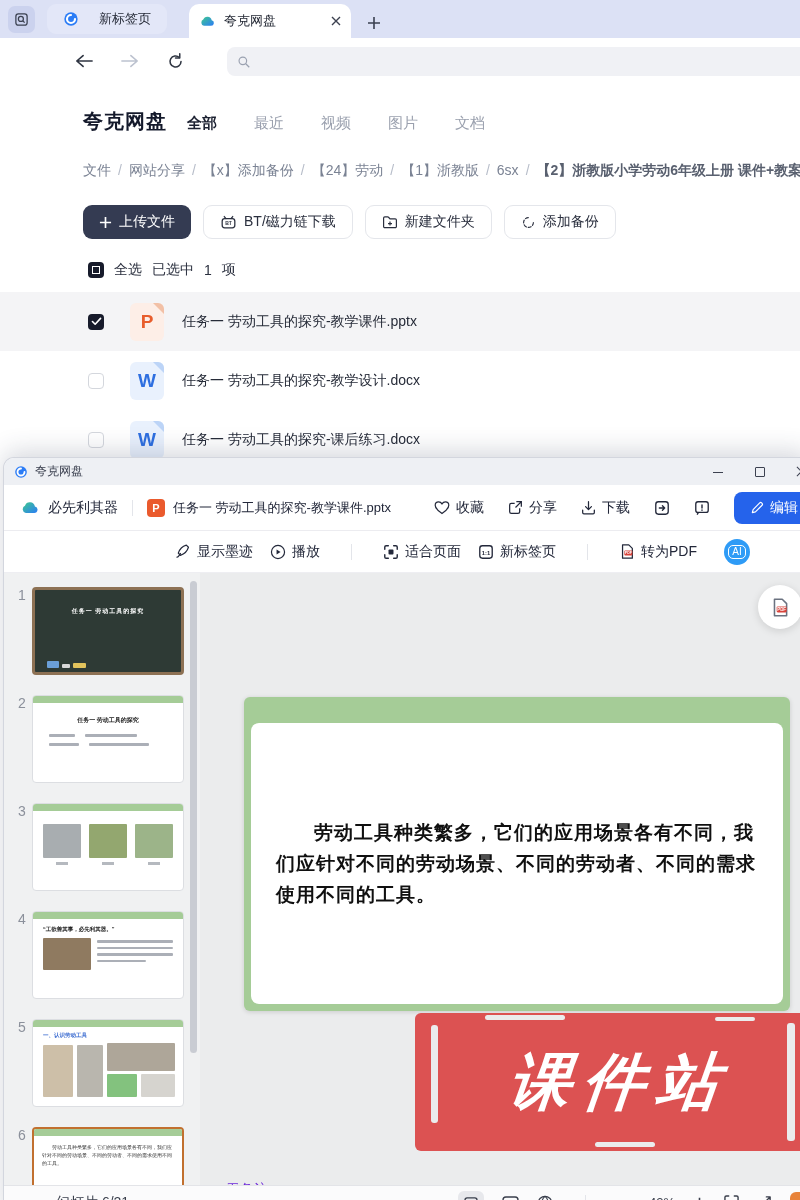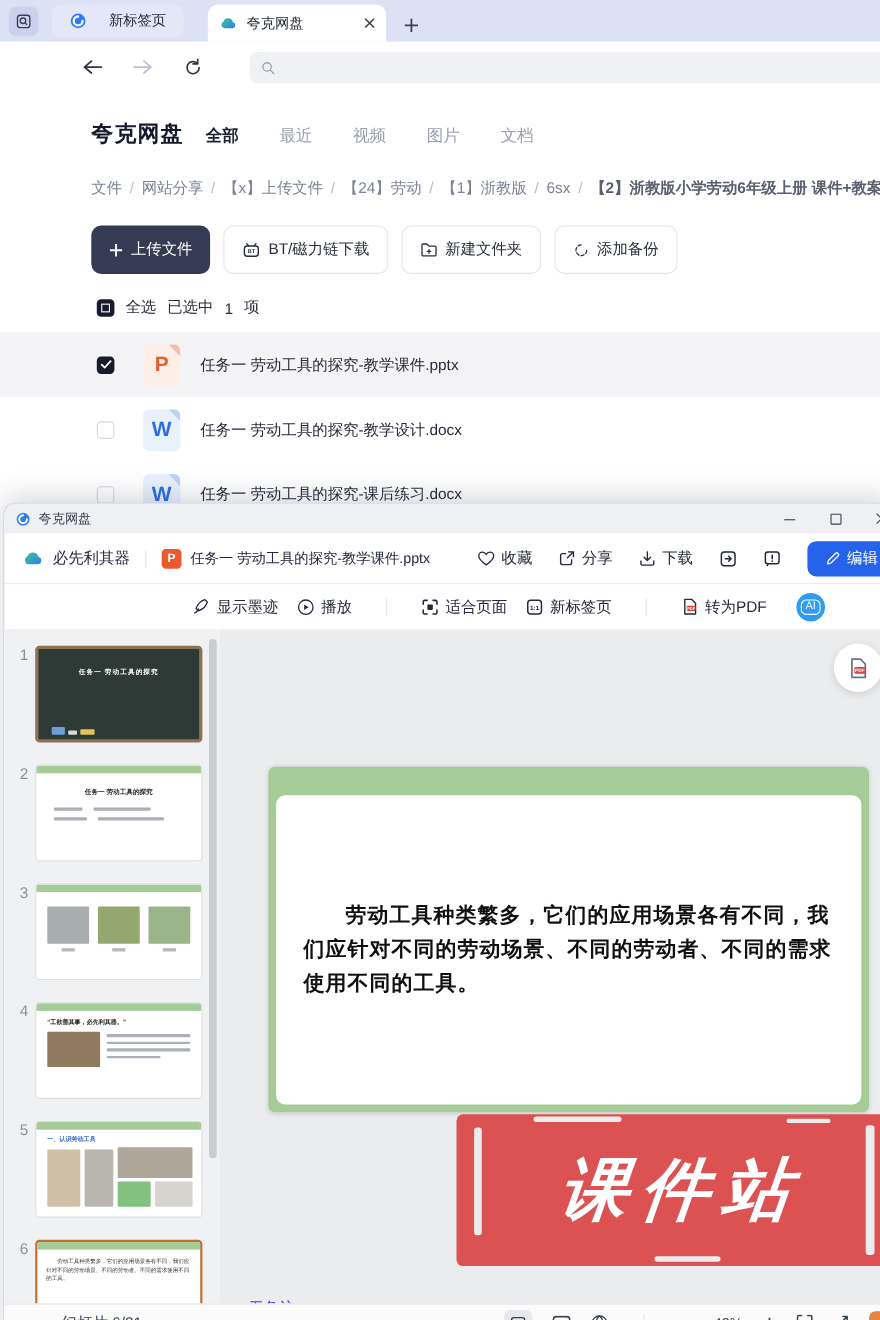--- a/index.html
+++ b/index.html
@@ -34,21 +34,21 @@
 .drive-header { display:flex; align-items:baseline; padding:24px 0 0 83px; }
 .drive-title { font-size:20px; font-weight:bold; color:#14192b; letter-spacing:1px; white-space:nowrap; }
 .drive-tabs { display:flex; margin-left:20px; gap:37px; font-size:15px; color:#9aa0ae; }
 .drive-tab { white-space:nowrap; cursor:default;font-family:Liberation Serif, serif; }
 .drive-tab.active { color:#1d2232; font-weight:bold; }
 .breadcrumb { margin-top:27px; padding-left:83px; font-size:14px; color:#7b8394;
   display:flex; gap:7px; white-space:nowrap; overflow:hidden; }
 .bc-sep { color:#b7bdc9; }
 .bc-item.last { color:#59606f; font-weight:bold; }
 .actions { margin-top:25px; padding-left:83px; display:flex; gap:12px; }
-.btn { height:44px; border-radius:9px; padding:0 16px; font-size:14px; display:flex;
+.btn { height:34px; border-radius:9px; padding:0 16px; font-size:14px; display:flex;
   align-items:center; gap:7px; white-space:nowrap; }
 .btn-dark { background:#343b52; color:#fff; }
 .btn-light { background:#fff; border:1px solid #e4e6eb; color:#2a2f3e; }
 .select-row { margin-top:22px; padding-left:88px; display:flex; align-items:center; gap:10px;
   font-size:14px; color:#2a2f3e; }
 .cb { width:16px; height:16px; border-radius:4px; flex:0 0 auto; position:relative; }
 .cb-indet { background:#171b2b; }
 .cb-indet::after { content:""; position:absolute; inset:4px; border:1.3px solid #fff; }
 .cb-checked { background:#171b2b; display:flex; align-items:center; justify-content:center; }
 .cb-empty { border:1.5px solid #d4d7dd; background:#fff; }
@@ -243,21 +243,21 @@
         <span class="drive-tab">视频</span>
         <span class="drive-tab">图片</span>
         <span class="drive-tab">文档</span>
       </div>
     </div>
     <div class="breadcrumb">
       <span class="bc-item">文件</span>
       <span class="bc-sep">/</span>
       <span class="bc-item">网站分享</span>
       <span class="bc-sep">/</span>
-      <span class="bc-item">【x】上传文件</span>
+      <span class="bc-item">【x】添加备份</span>
       <span class="bc-sep">/</span>
       <span class="bc-item">【24】劳动</span>
       <span class="bc-sep">/</span>
       <span class="bc-item">【1】浙教版</span>
       <span class="bc-sep">/</span>
       <span class="bc-item">6sx</span>
       <span class="bc-sep">/</span>
       <span class="bc-item last">【2】浙教版小学劳动6年级上册 课件+教案</span>
     </div>
     <div class="actions">

